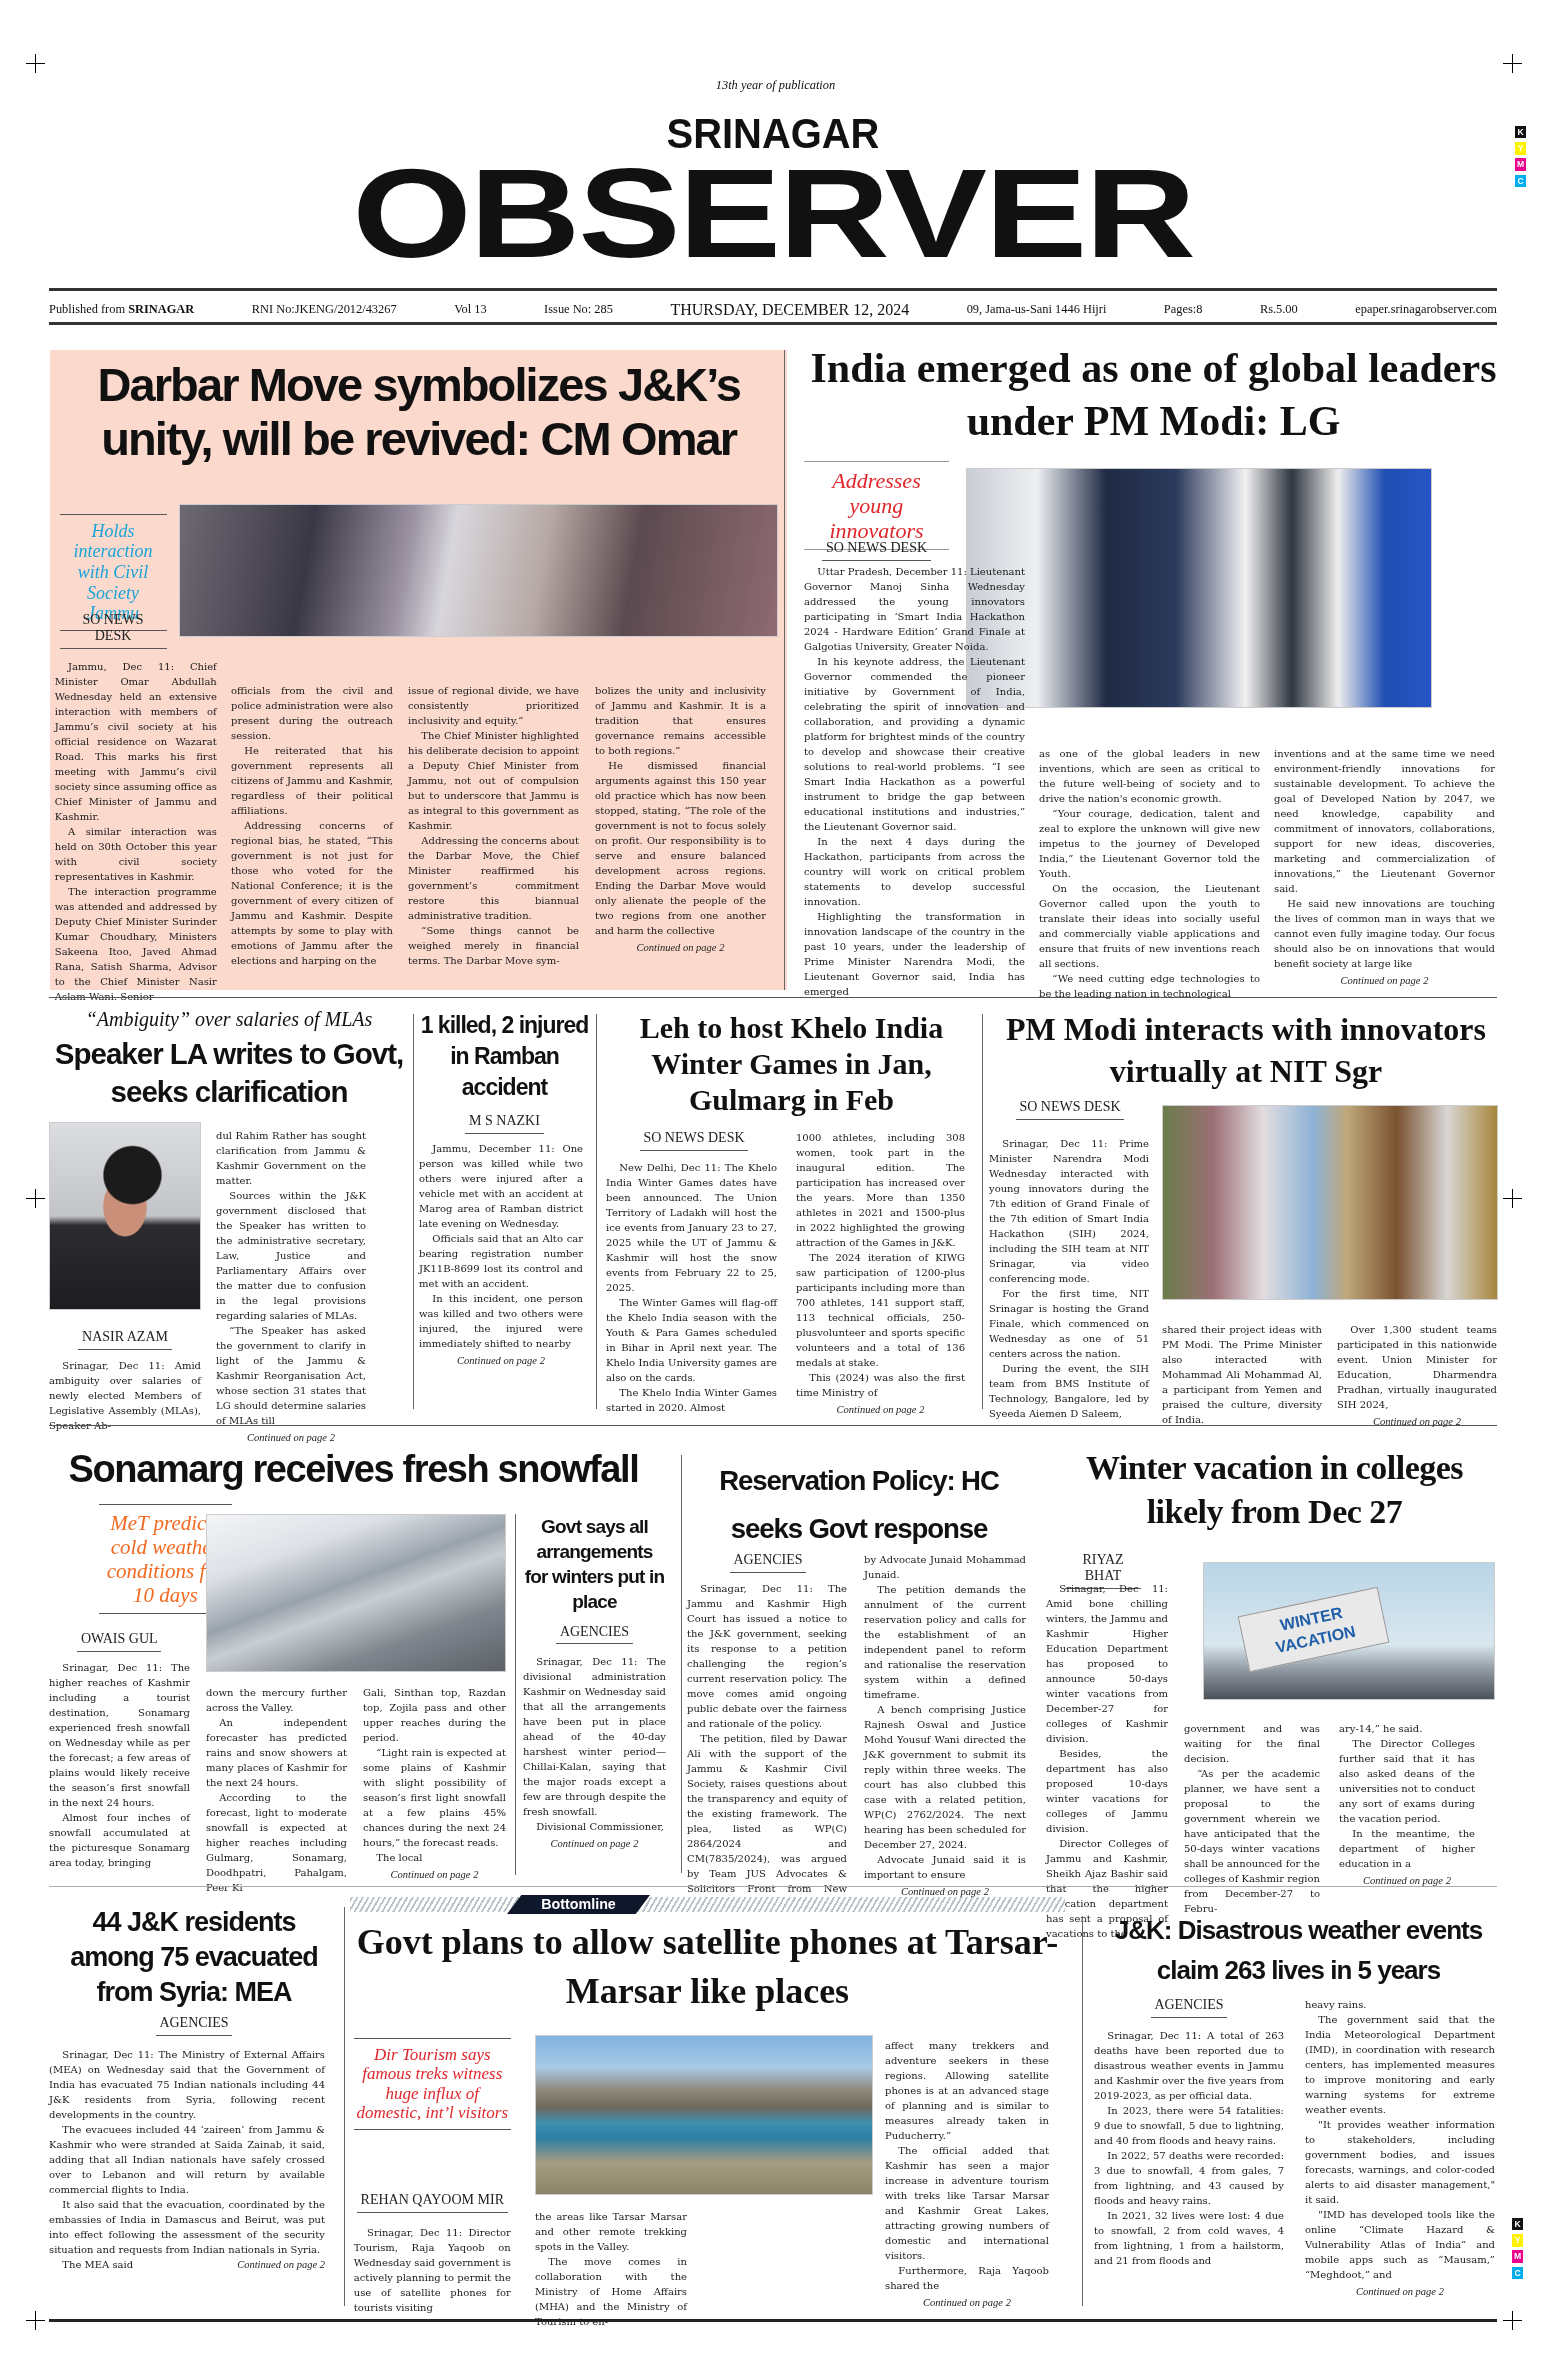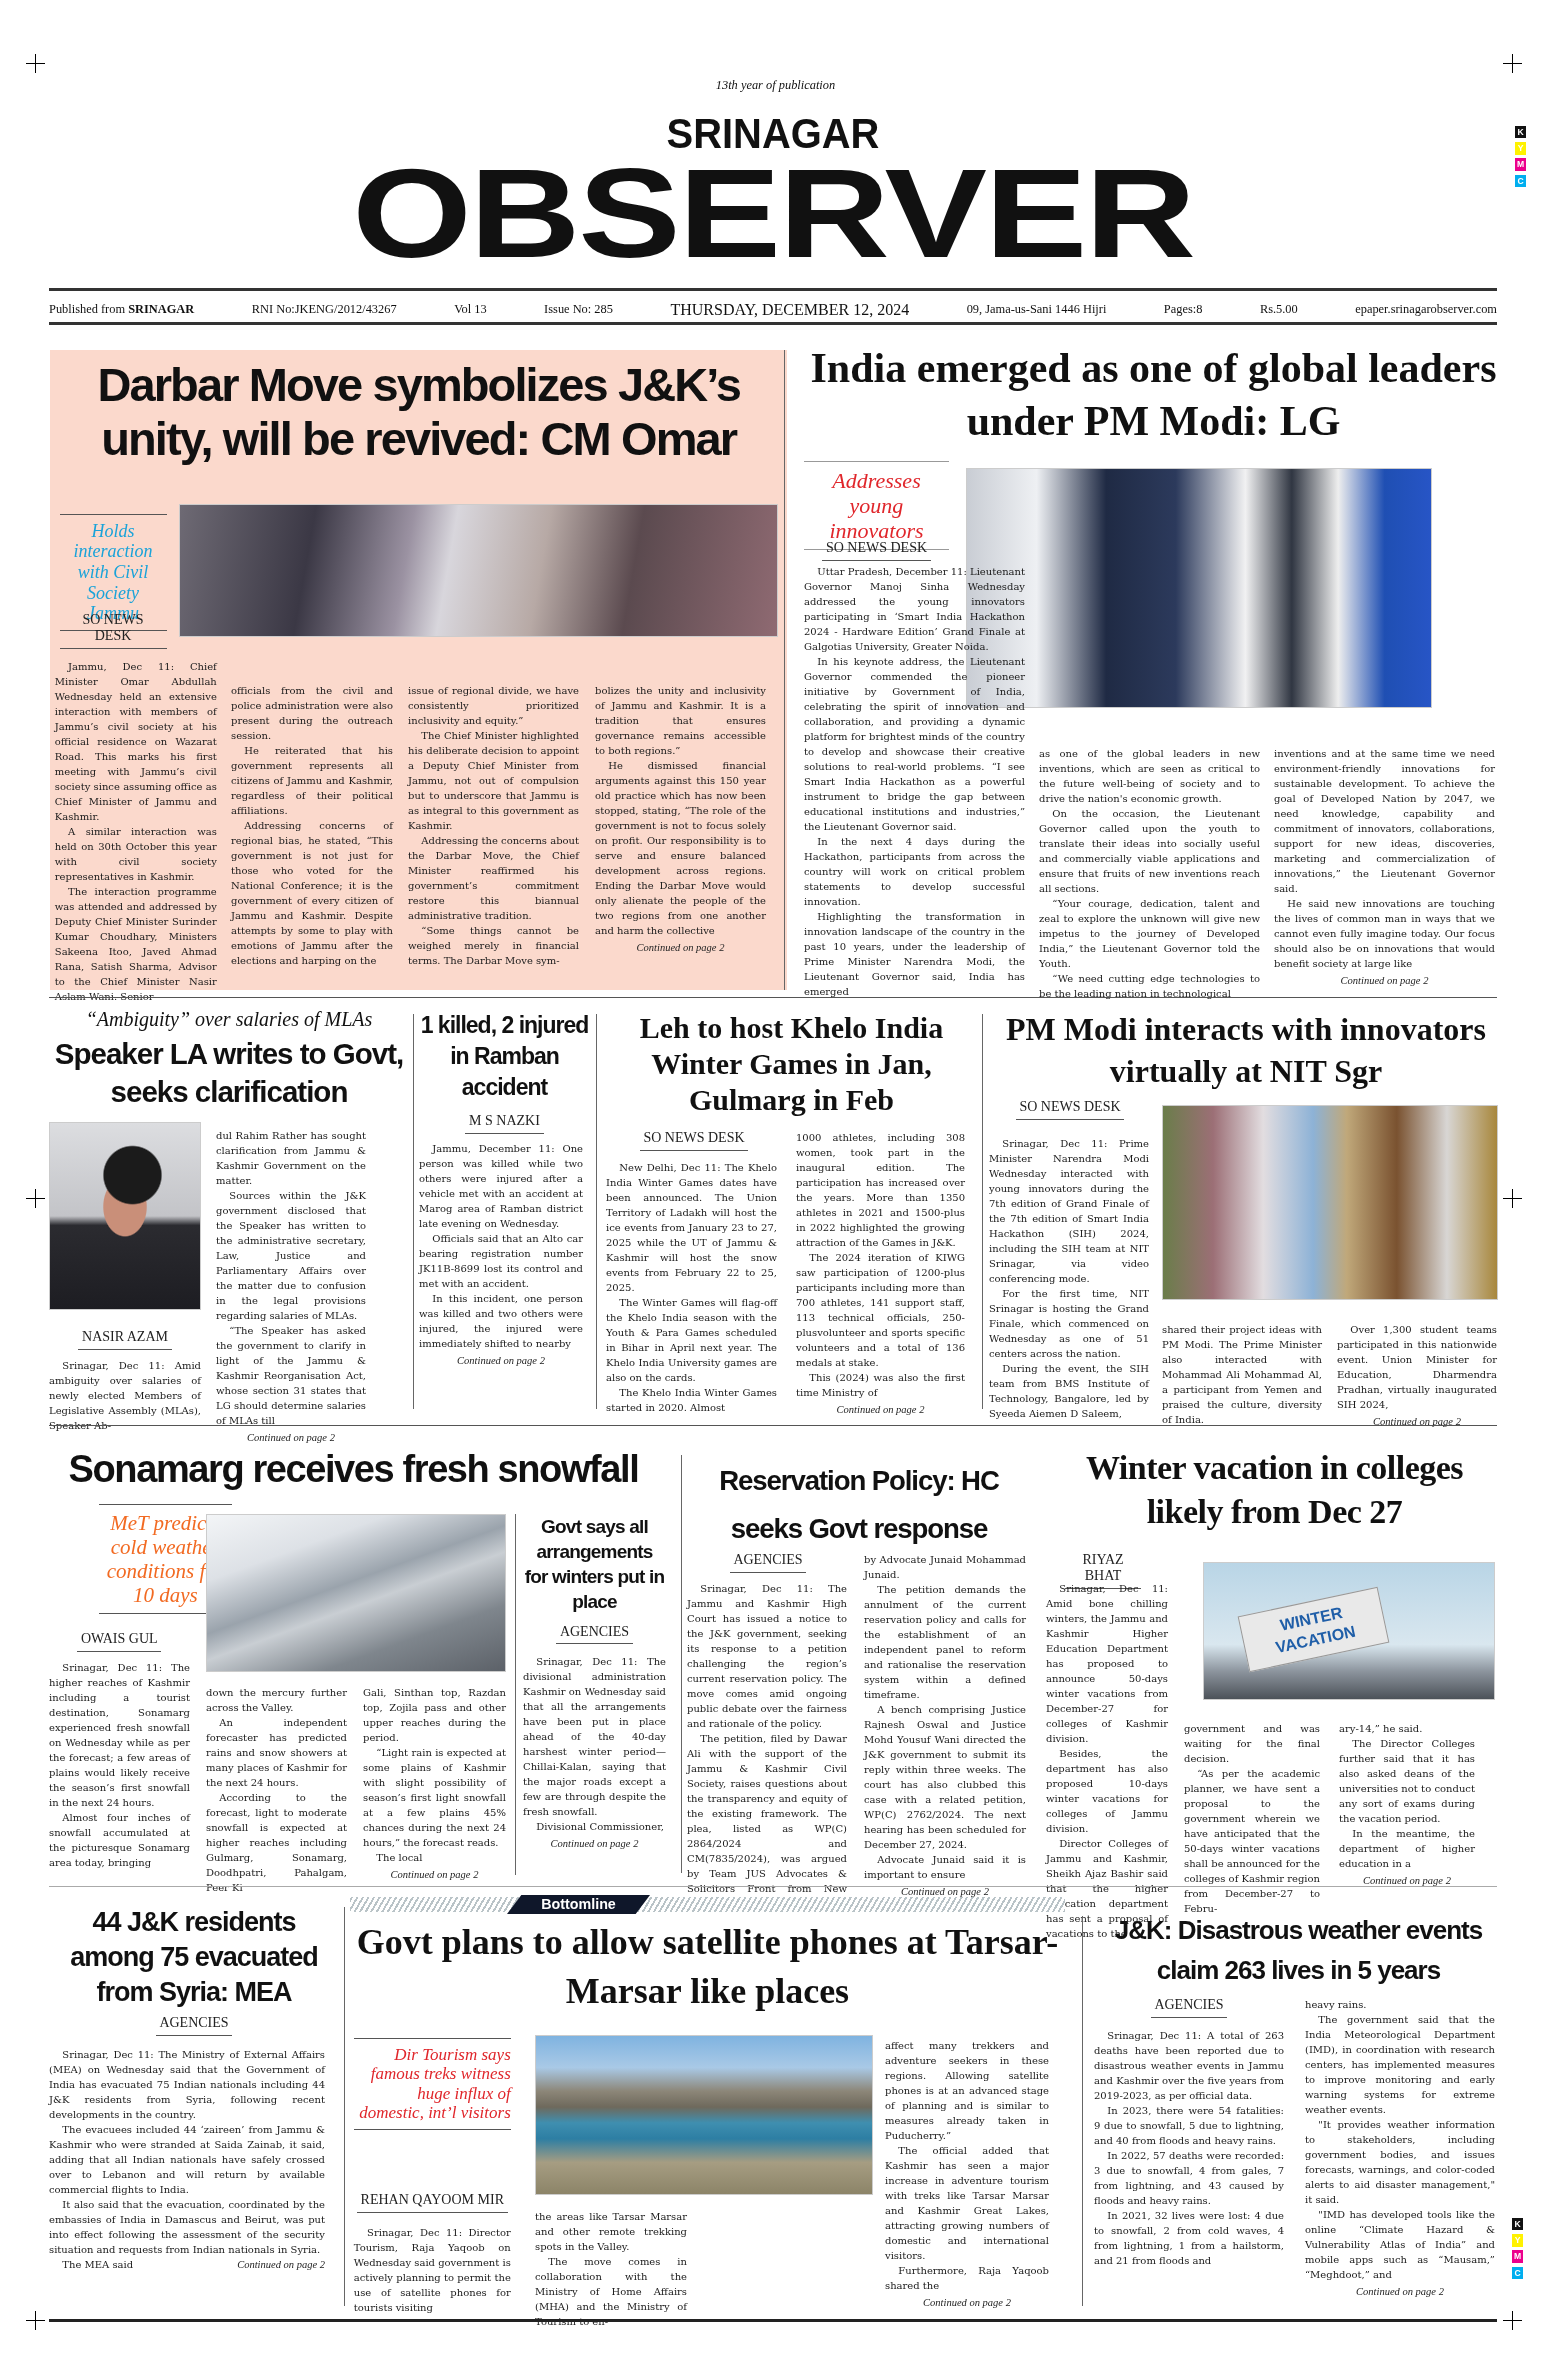--- a/index.html
+++ b/index.html
@@ -102,22 +102,22 @@
   <div class="byline abs" style="left:0;top:198px;width:145px;"><span>SO NEWS DESK</span></div>
   <div class="photo abs" style="left:162px;top:126px;width:466px;height:240px;background:linear-gradient(90deg,#c9cdd4 0%,#eef0f3 15%,#1f2a44 30%,#2c3a5c 45%,#f1f1f2 60%,#303642 70%,#eeeeee 80%,#1f4fb3 90%,#2755c6 100%);" title="LG Manoj Sinha interacting with young innovators"></div>
   <div class="body-text abs" style="left:0;top:222px;width:221px;">
     <p>Uttar Pradesh, December 11: Lieutenant Governor Manoj Sinha Wednesday addressed the young innovators participating in ‘Smart India Hackathon 2024 - Hardware Edition’ Grand Finale at Galgotias University, Greater Noida.</p>
     <p>In his keynote address, the Lieutenant Governor commended the pioneer initiative by Government of India, celebrating the spirit of innovation and collaboration, and providing a dynamic platform for brightest minds of the country to develop and showcase their creative solutions to real-world problems. “I see Smart India Hackathon as a powerful instrument to bridge the gap between educational institutions and industries,” the Lieutenant Governor said.</p>
     <p>In the next 4 days during the Hackathon, participants from across the country will work on critical problem statements to develop successful innovation.</p>
     <p>Highlighting the transformation in innovation landscape of the country in the past 10 years, under the leadership of Prime Minister Narendra Modi, the Lieutenant Governor said, India has emerged</p>
   </div>
   <div class="body-text abs" style="left:235px;top:404px;width:221px;">
     <p style="text-indent:0">as one of the global leaders in new inventions, which are seen as critical to the future well-being of society and to drive the nation's economic growth.</p>
+    <p>“Your courage, dedication, talent and zeal to explore the unknown will give new impetus to the journey of Developed India,” the Lieutenant Governor told the Youth.</p>
     <p>On the occasion, the Lieutenant Governor called upon the youth to translate their ideas into socially useful and commercially viable applications and ensure that fruits of new inventions reach all sections.</p>
-    <p>“Your courage, dedication, talent and zeal to explore the unknown will give new impetus to the journey of Developed India,” the Lieutenant Governor told the Youth.</p>
     <p>“We need cutting edge technologies to be the leading nation in technological</p>
   </div>
   <div class="body-text abs" style="left:470px;top:404px;width:221px;">
     <p style="text-indent:0">inventions and at the same time we need environment-friendly innovations for sustainable development. To achieve the goal of Developed Nation by 2047, we need knowledge, capability and commitment of innovators, collaborations, support for new ideas, discoveries, marketing and commercialization of innovations,” the Lieutenant Governor said.</p>
     <p>He said new innovations are touching the lives of common man in ways that we cannot even fully imagine today. Our focus should also be on innovations that would benefit society at large like</p>
     <div class="cont">Continued on page 2</div>
   </div>
 </article>
 
 <div class="hrule" style="left:49px;top:997px;width:1448px;"></div>
@@ -280,21 +280,21 @@
     <p><span>The MEA said</span> <span class="cont" style="float:right;margin:0;">Continued on page 2</span></p>
   </div>
 </article>
 
 <div class="vrule" style="left:344px;top:1907px;height:399px;"></div>
 
 <article class="abs" style="left:350px;top:1897px;width:715px;height:409px;">
   <div class="abs" style="left:0;top:0;width:715px;height:15px;background:repeating-linear-gradient(-60deg,#b9c3c7 0 1.9px,#fff 1.9px 4.8px);"></div>
   <div class="abs" style="left:157px;top:-1.9px;width:143px;height:19px;background:#0f172a;clip-path:polygon(10% 0,100% 0,90% 100%,0 100%);color:#fff;font-family:'Liberation Sans',sans-serif;font-weight:bold;font-size:14.3px;line-height:19px;text-align:center;">Bottomline</div>
   <h2 class="hed-serif abs" style="left:0;top:21px;width:715px;font-size:36px;line-height:49px;">Govt plans to allow satellite phones at Tarsar-Marsar like places</h2>
-  <div class="kicker abs" style="left:3.8px;top:141px;width:157px;font-size:17px;color:#e0262b;border-color:#555;text-align:right;">Dir Tourism says famous treks witness huge influx of domestic, int’l visitors</div>
+  <div class="kicker abs" style="left:3.8px;top:141px;width:157px;font-size:17px;color:#e0262b;border-color:#555;">Dir Tourism says famous treks witness huge influx of domestic, int’l visitors</div>
   <div class="byline abs" style="left:3.8px;top:295px;width:157px;"><span>REHAN QAYOOM MIR</span></div>
   <div class="photo abs" style="left:185px;top:138px;width:338px;height:160px;background:linear-gradient(180deg,#7fb3e0 0%,#a9c9e6 20%,#8c8678 35%,#6e695c 45%,#3f8fb0 55%,#2d7ea3 65%,#a69d82 80%,#8c8468 100%);" title="Tarsar lake with trekker"></div>
   <div class="body-text abs" style="left:3.8px;top:328px;width:157px;">
     <p>Srinagar, Dec 11: Director Tourism, Raja Yaqoob on Wednesday said government is actively planning to permit the use of satellite phones for tourists visiting</p>
   </div>
   <div class="body-text abs" style="left:185px;top:312px;width:152px;">
     <p style="text-indent:0">the areas like Tarsar Marsar and other remote trekking spots in the Valley.</p>
     <p>The move comes in collaboration with the Ministry of Home Affairs (MHA) and the Ministry of Tourism to en-</p>
   </div>
   <div class="body-text abs" style="left:535px;top:141px;width:164px;">

